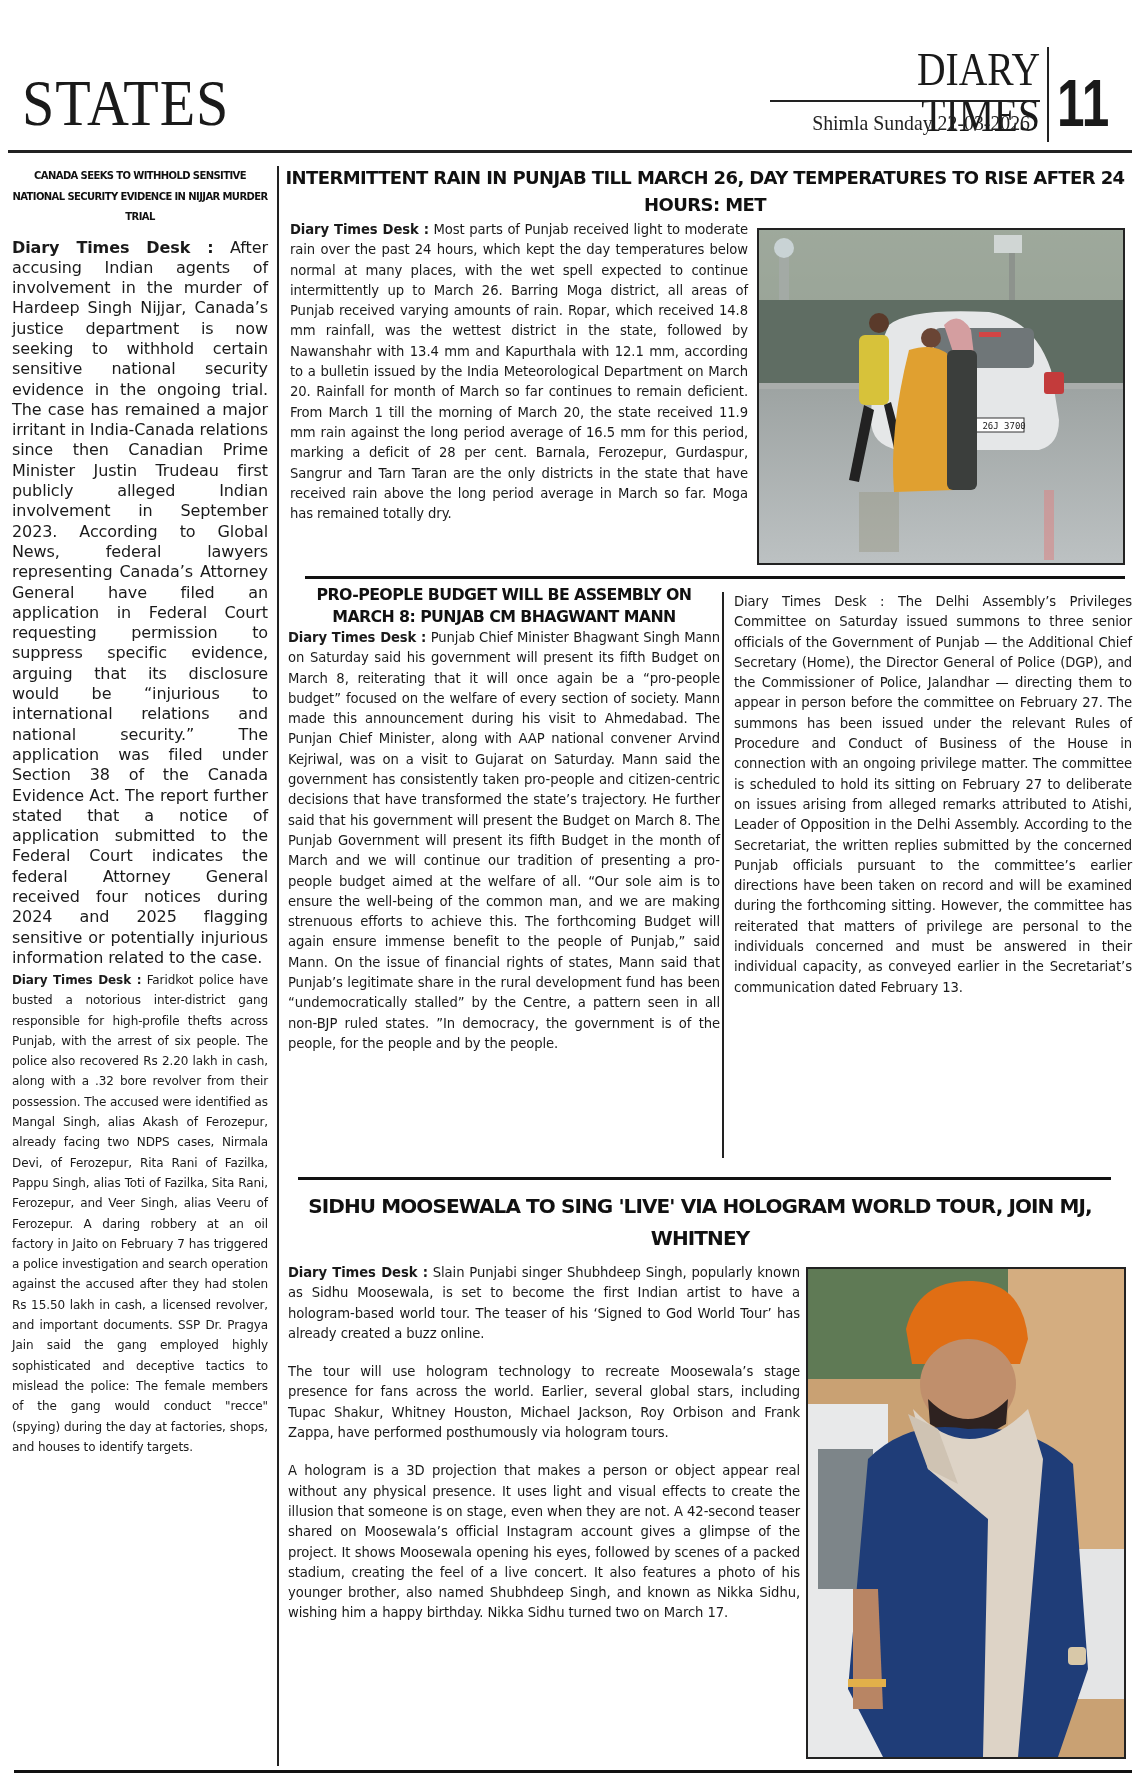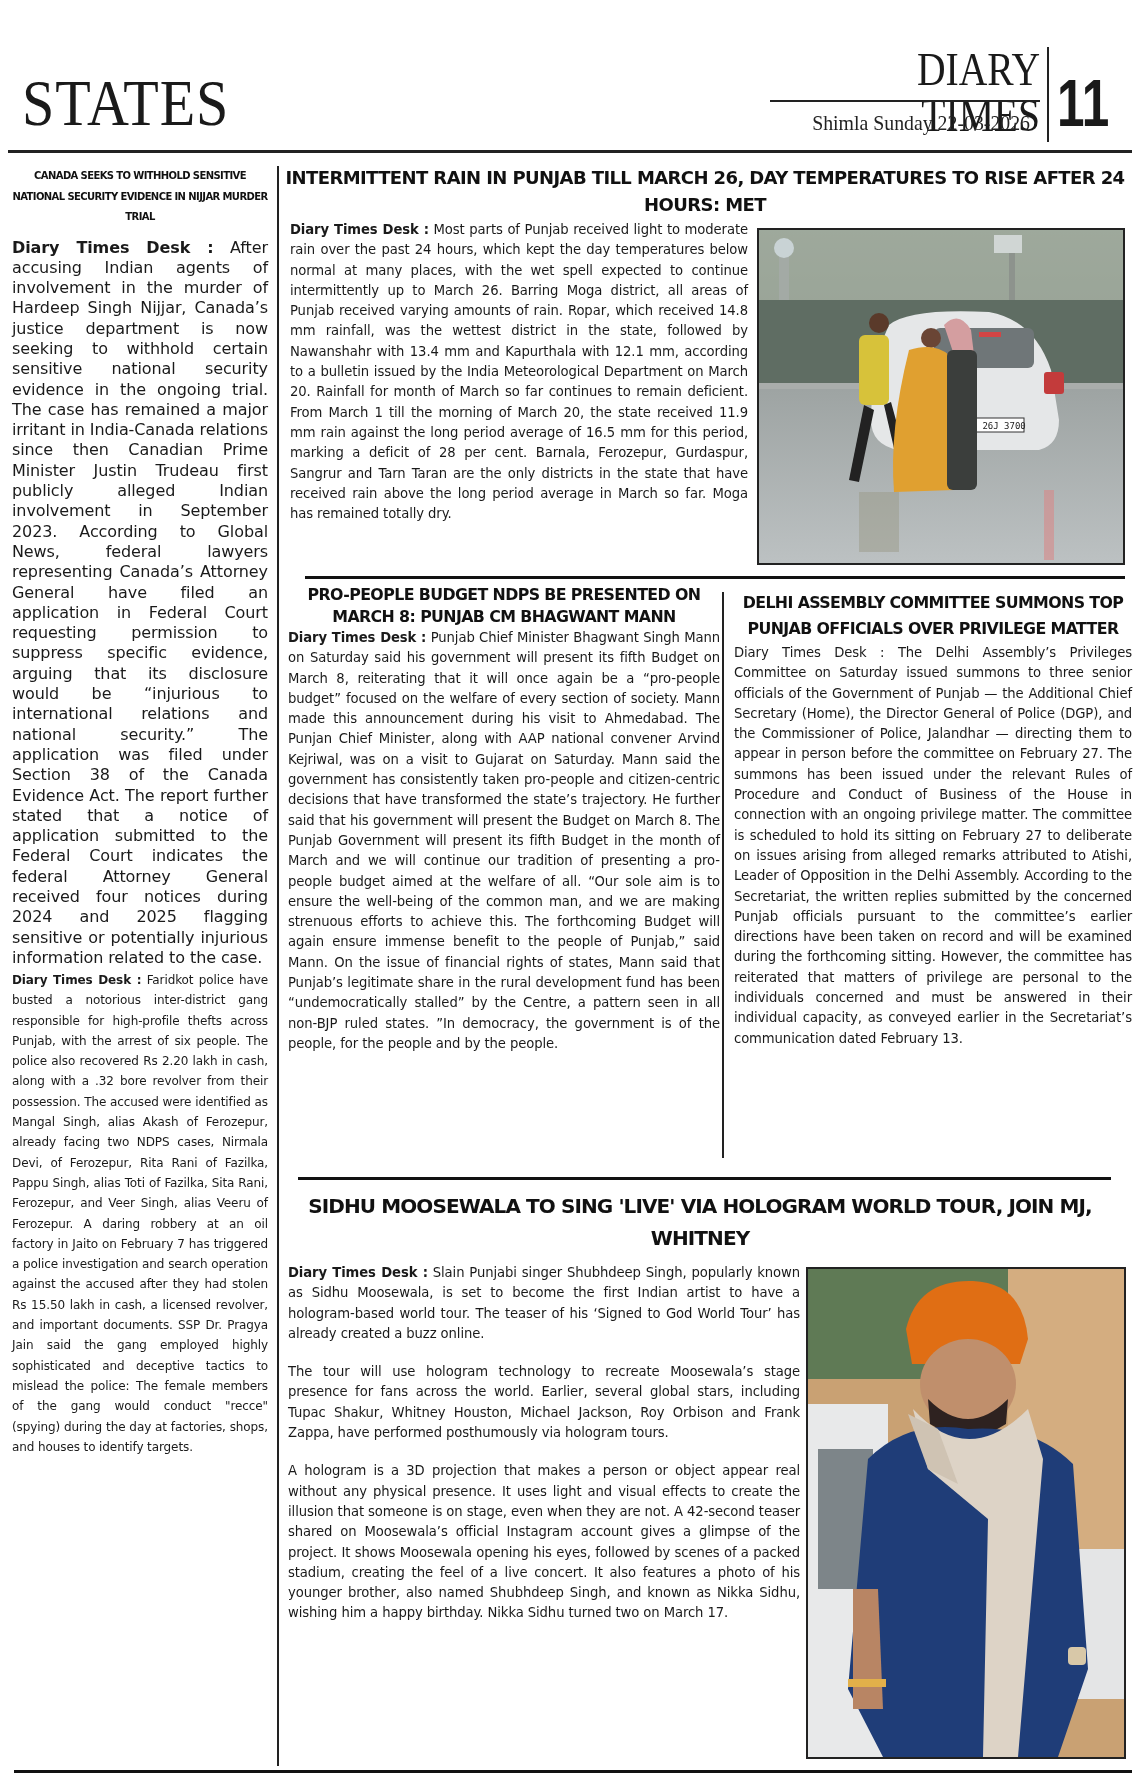--- a/index.html
+++ b/index.html
@@ -129,28 +129,27 @@
 
     <path d="M185 95 Q200 80 212 100 L215 125 L195 125 Z" fill="#d49ea0"></path>
     <rect x="188" y="120" width="30" height="140" rx="6" fill="#3b3e3c"></rect>
 
     <rect x="285" y="260" width="10" height="70" fill="#d78888" opacity="0.6"></rect>
     <rect x="100" y="262" width="40" height="60" fill="#9a9a88" opacity="0.5"></rect>
   </svg>
 </figure>
 
 <article id="story-budget">
-  <h2 class="headline">PRO-PEOPLE BUDGET NDPS BE PRESENTED ON MARCH 8: PUNJAB CM BHAGWANT MANN</h2>
+  <h2 class="headline">PRO-PEOPLE BUDGET WILL BE ASSEMBLY ON MARCH 8: PUNJAB CM BHAGWANT MANN</h2>
   <div class="body-text">
     <p><span class="lede">Diary Times Desk :</span> <span>Punjab Chief Minister Bhagwant Singh Mann on Saturday said his government will present its fifth Budget on March 8, reiterating that it will once again be a “pro-people budget” focused on the welfare of every section of society. Mann made this announcement during his visit to Ahmedabad. The Punjan Chief Minister, along with AAP national convener Arvind Kejriwal, was on a visit to Gujarat on Saturday. Mann said the government has consistently taken pro-people and citizen-centric decisions that have transformed the state’s trajectory. He further said that his government will present the Budget on March 8. The Punjab Government will present its fifth Budget in the month of March and we will continue our tradition of presenting a pro-people budget aimed at the welfare of all. “Our sole aim is to ensure the well-being of the common man, and we are making strenuous efforts to achieve this. The forthcoming Budget will again ensure immense benefit to the people of Punjab,” said Mann. On the issue of financial rights of states, Mann said that Punjab’s legitimate share in the rural development fund has been “undemocratically stalled” by the Centre, a pattern seen in all non-BJP ruled states. ”In democracy, the government is of the people, for the people and by the people.</span></p>
   </div>
 </article>
 
 <article id="story-delhi">
-  <h2 class="headline">DELHI ASSEMBLY COMMITTEE SUMMONS TOP PUNJAB OFFICIALS OVER PRIVILEGE MATTER</h2>
   <div class="body-text">
     <p><span>Diary Times Desk :</span> <span>The Delhi Assembly’s Privileges Committee on Saturday issued summons to three senior officials of the Government of Punjab — the Additional Chief Secretary (Home), the Director General of Police (DGP), and the Commissioner of Police, Jalandhar — directing them to appear in person before the committee on February 27.  The summons has been issued under the relevant Rules of Procedure and Conduct of Business of the House in connection with an ongoing privilege matter. The committee is scheduled to hold its sitting on February 27 to deliberate on issues arising from alleged remarks attributed to Atishi, Leader of Opposition in the Delhi Assembly. According to the Secretariat, the written replies submitted by the concerned Punjab officials pursuant to the committee’s earlier directions have been taken on record and will be examined during the forthcoming sitting. However, the committee has reiterated that matters of privilege are personal to the individuals concerned and must be answered in their individual capacity, as conveyed earlier in the Secretariat’s communication dated February 13.</span></p>
   </div>
 </article>
 
 <h2 id="story-moose-headline" class="headline">SIDHU MOOSEWALA TO SING 'LIVE' VIA HOLOGRAM WORLD TOUR, JOIN MJ, WHITNEY</h2>
 <div id="story-moose-body" class="body-text">
   <p><span class="lede">Diary Times Desk :</span> <span>Slain Punjabi singer Shubhdeep Singh, popularly known as Sidhu Moosewala, is set to become the first Indian artist to have a hologram-based world tour. The teaser of his ‘Signed to God World Tour’ has already created a buzz online.</span></p>
   <p>The tour will use hologram technology to recreate Moosewala’s stage presence for fans across the world. Earlier, several global stars, including Tupac Shakur, Whitney Houston, Michael Jackson, Roy Orbison and Frank Zappa, have performed posthumously via hologram tours.</p>
   <p>A hologram is a 3D projection that makes a person or object appear real without any physical presence. It uses light and visual effects to create the illusion that someone is on stage, even when they are not. A 42-second teaser shared on Moosewala’s official Instagram account gives a glimpse of the project. It shows Moosewala opening his eyes, followed by scenes of a packed stadium, creating the feel of a live concert. It also features a photo of his younger brother, also named Shubhdeep Singh, and known as Nikka Sidhu, wishing him a happy birthday. Nikka Sidhu turned two on March 17.</p>

